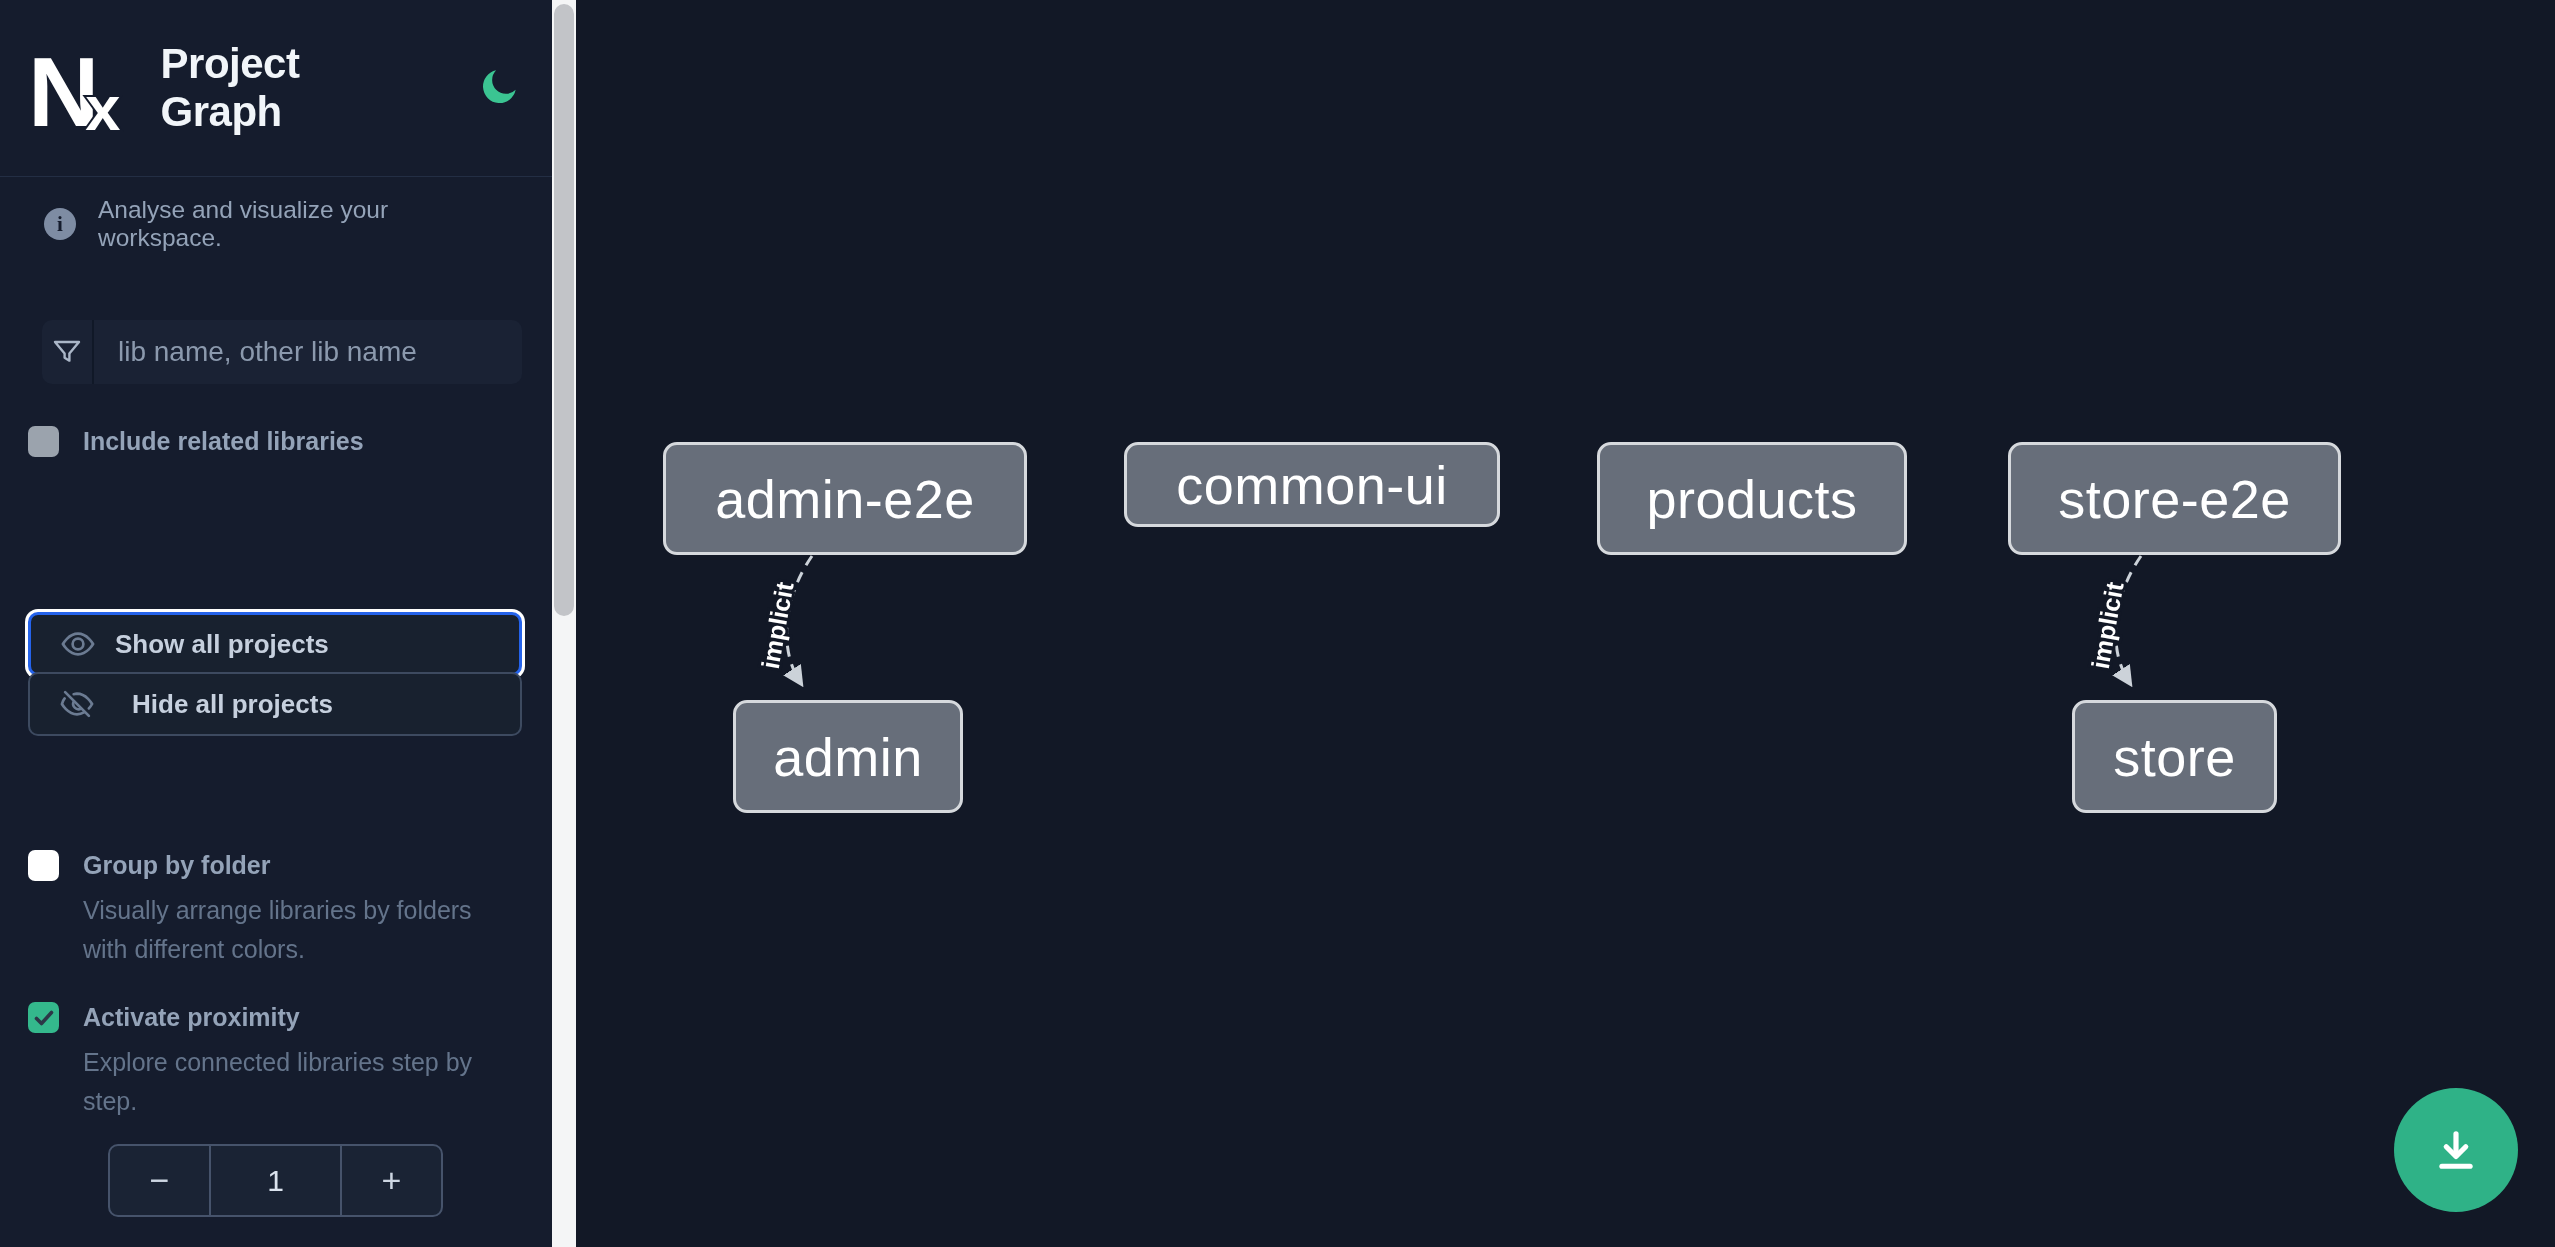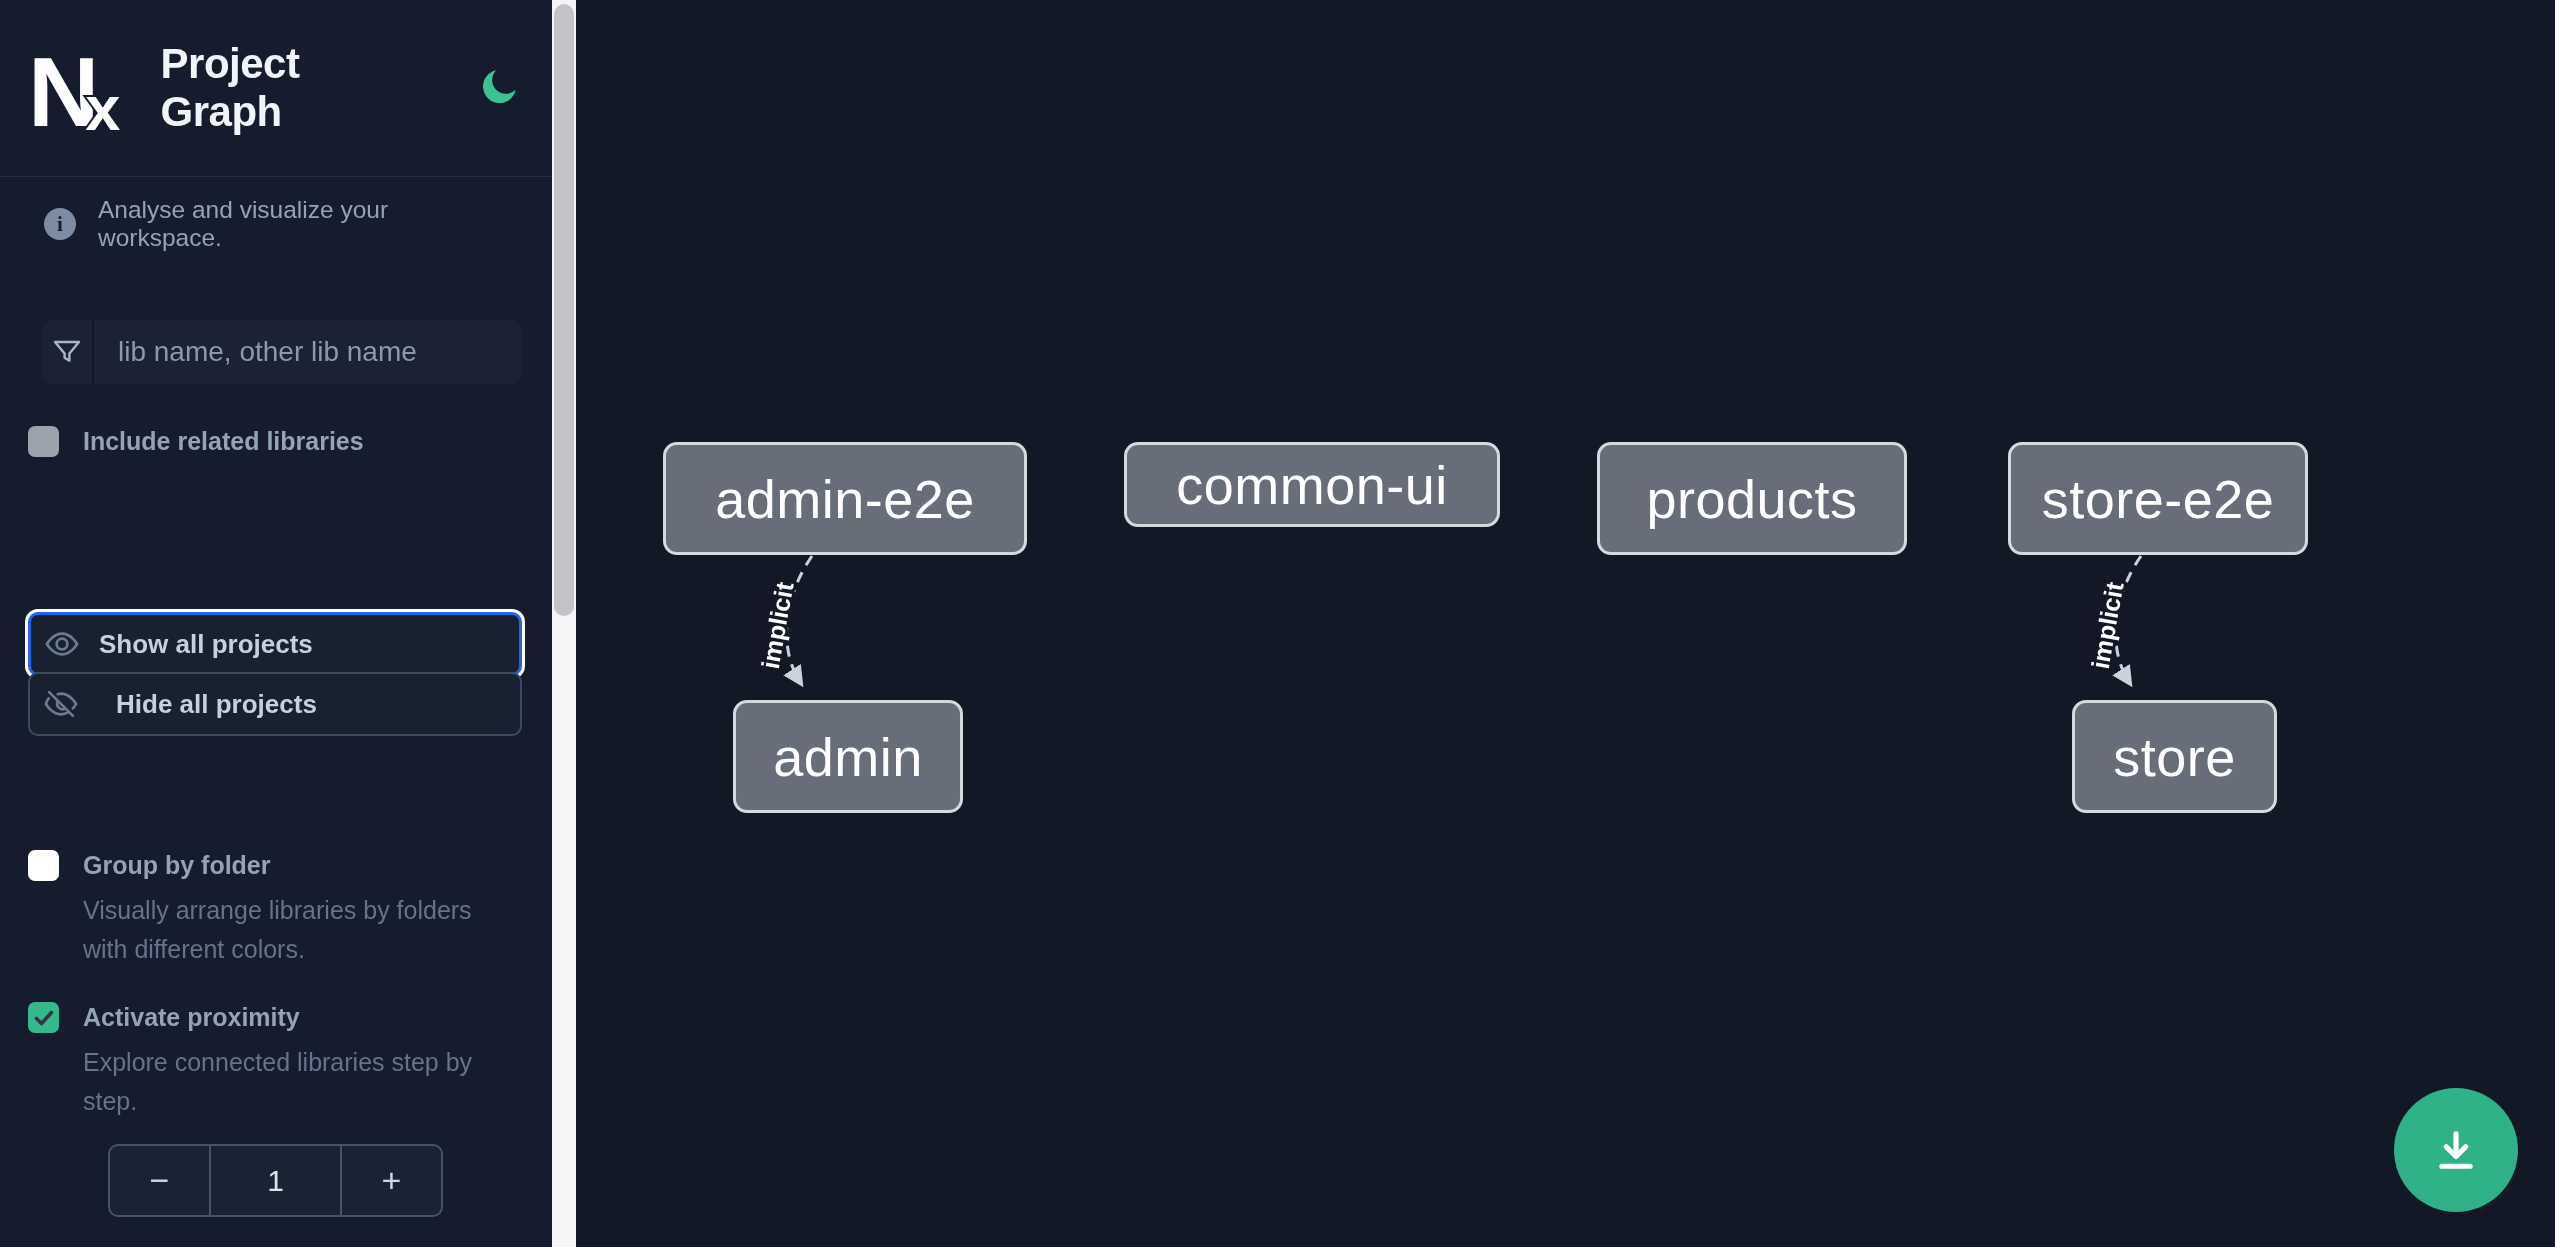--- a/index.html
+++ b/index.html
@@ -33,21 +33,21 @@
   .checkbox { width:31px; height:31px; border-radius:7px; flex:0 0 31px; margin-top:2px; cursor:pointer;
               display:flex; align-items:center; justify-content:center; }
   .cb-gray  { background:#9ba3ad; }
   .cb-white { background:#ffffff; }
   .cb-green { background:#34b88c; }
   .check-col .lbl { font-size:25px; font-weight:600; color:#94a3b8; line-height:34px; }
   .check-col .desc { font-size:25px; color:#64748b; line-height:39px; margin-top:9px; }
   .w-include { width:445px; } .w-group { width:418px; } .w-prox { width:398px; }
 
   .sb-btn { position:absolute; left:28px; width:494px; height:64px; border-radius:10px;
-            background:#18212f; display:flex; align-items:center; gap:18px; padding:0 12px;
+            background:#18212f; display:flex; align-items:center; gap:18px; padding:0 28px;
             font-family:inherit; font-size:26px; font-weight:600; color:#c6d0de; cursor:pointer; }
   .btn-show { top:612px; border:3px solid #2563eb; box-shadow:0 0 0 3px #ffffff; }
   .btn-hide { top:672px; border:2px solid #3d4a60;gap:36px; }
   .btn-icon { width:38px; height:38px; flex:0 0 38px; }
 
   .stepper { position:absolute; left:108px; top:1144px; width:335px; height:73px; display:flex;
              border:2px solid #46536b; border-radius:10px; background:#1a2334; overflow:hidden; }
   .step-btn { flex:0 0 99px; background:transparent; border:none; color:#cdd6e2; font-size:34px;
               cursor:pointer; font-family:inherit; }
   .step-val { flex:1; display:flex; align-items:center; justify-content:center; color:#dbe3ee;
@@ -63,21 +63,21 @@
   .edges-svg { position:absolute; left:0; top:0; width:2555px; height:1247px; pointer-events:none; }
   .edge-label { font-size:25px; font-weight:600; fill:#ffffff; stroke:#121826; stroke-width:6px;
                 paint-order:stroke; font-family:"Liberation Sans","DejaVu Sans",sans-serif; }
 
   .node { position:absolute; background:#676e7a; border:3px solid #d6d9dd; border-radius:14px;
           display:flex; align-items:center; justify-content:center; color:#ffffff; font-size:54px;
           cursor:pointer; letter-spacing:0.5px; }
   .n-admin-e2e { left:663px;  top:442px; width:364px; height:113px; }
   .n-common-ui { left:1124px; top:442px; width:376px; height:85px; }
   .n-products  { left:1597px; top:442px; width:310px; height:113px; }
-  .n-store-e2e { left:2008px; top:442px; width:300px; height:113px; }
+  .n-store-e2e { left:2008px; top:442px; width:333px; height:113px; }
   .n-admin     { left:733px;  top:700px; width:230px; height:113px; }
   .n-store     { left:2072px; top:700px; width:205px; height:113px; }
 
   .fab { position:absolute; left:2394px; top:1088px; width:124px; height:124px; border-radius:50%;
          background:#2fb287; border:none; cursor:pointer; display:flex; align-items:center;
          justify-content:center; }
 </style>
 </head>
 <body>
 

